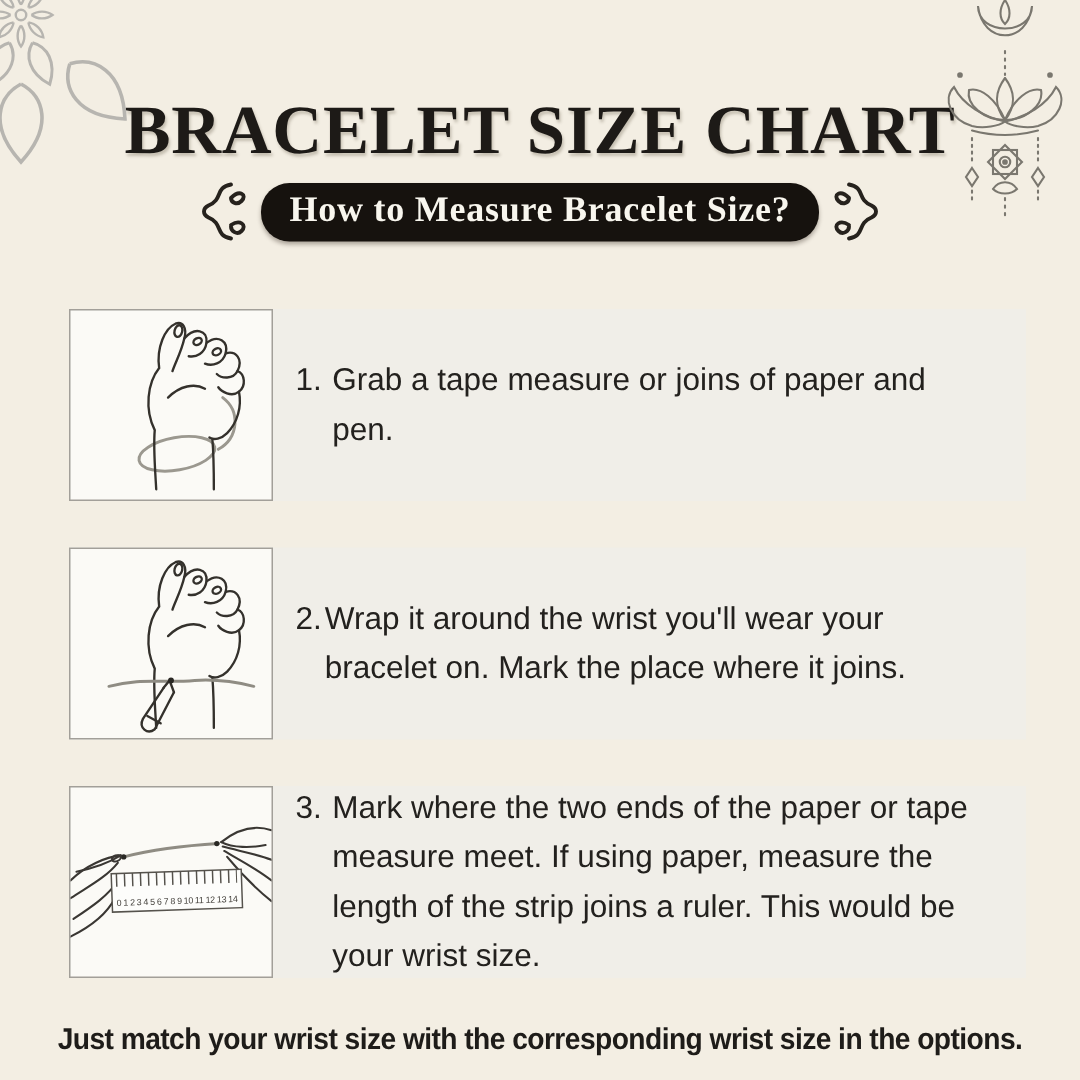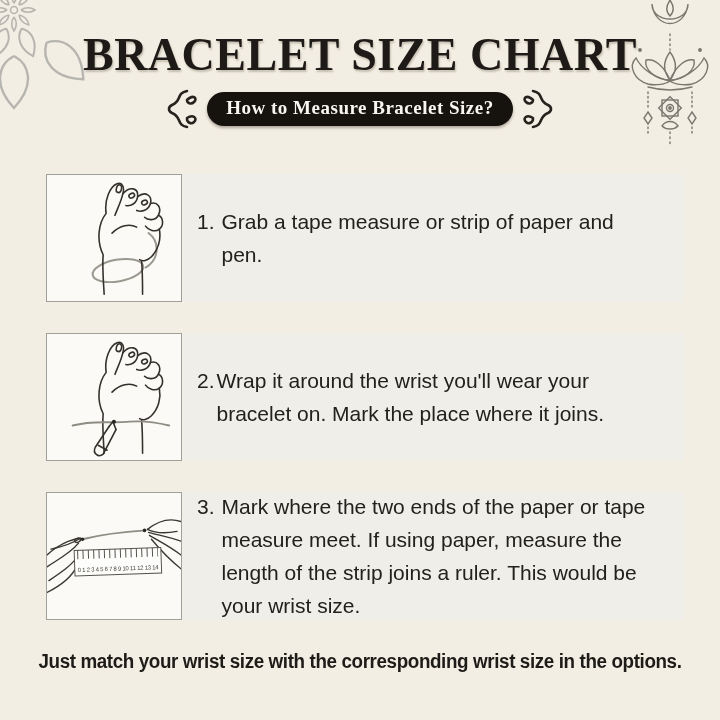--- a/index.html
+++ b/index.html
@@ -8,39 +8,39 @@
     background:#f3eee3;
     font-family:"Liberation Sans", sans-serif;
     color:#23211e;
     position:relative;
     overflow:hidden;
   }
   .mandala { position:absolute; top:-4px; left:-6px; pointer-events:none; }
   .lotus   { position:absolute; top:0; right:-2px; pointer-events:none; }
 
   .title {
-    margin:28px 0 0;
+    margin:60px 0 0;
     text-align:center;
     font-family:"Liberation Serif", serif;
     font-weight:bold;
     font-size:46px;
     letter-spacing:0.5px;
     color:#1d1a17;
     text-shadow:1px 2px 2px rgba(90,80,60,0.3);
   }
   .badge-row {
     margin-top:7px;
     display:flex; justify-content:center; align-items:center; gap:10px;
   }
   .badge {
     background:#16120e;
     color:#f8f6ee;
     font-family:"Liberation Serif", serif;
     font-weight:bold;
-    font-size:19px;
+    font-size:24px;
     letter-spacing:0.5px;
     padding:5px 19px 7px;
     border-radius:19px;
     box-shadow:0 2px 3px rgba(40,30,20,0.35);
   }
 
   .steps { margin:44px 0 0 46px; width:638px; }
   .step {
     position:relative;
     height:128px;
@@ -179,21 +179,21 @@
     <div class="illus">
       <svg viewBox="0 0 136 126">
         <ellipse cx="72" cy="96" rx="26" ry="11" transform="rotate(-10 72 96)" stroke="#9b988f" stroke-width="2" fill="none"></ellipse>
         <path d="M103,58 C115,67 114,85 100,93" stroke="#9b988f" stroke-width="2" fill="none" stroke-linecap="round"></path>
         <use href="#fist"></use>
       </svg>
     </div>
     <div class="step-text">
       <div class="step-line">
         <span class="step-num">1.</span>
-        <span class="step-body">Grab a tape measure or strip of paper and pen.</span>
+        <span class="step-body">Grab a tape measure or joins of paper and pen.</span>
       </div>
     </div>
   </section>
 
   <section class="step">
     <div class="illus">
       <svg viewBox="0 0 136 126">
         <use href="#fist"></use>
         <path d="M26,92 C48,86 62,90 84,88 C98,87 112,89 124,92" stroke="#8f8c83" stroke-width="2" fill="none" stroke-linecap="round"></path>
         <g stroke="#34312c" stroke-width="1.6" fill="none" stroke-linecap="round">

